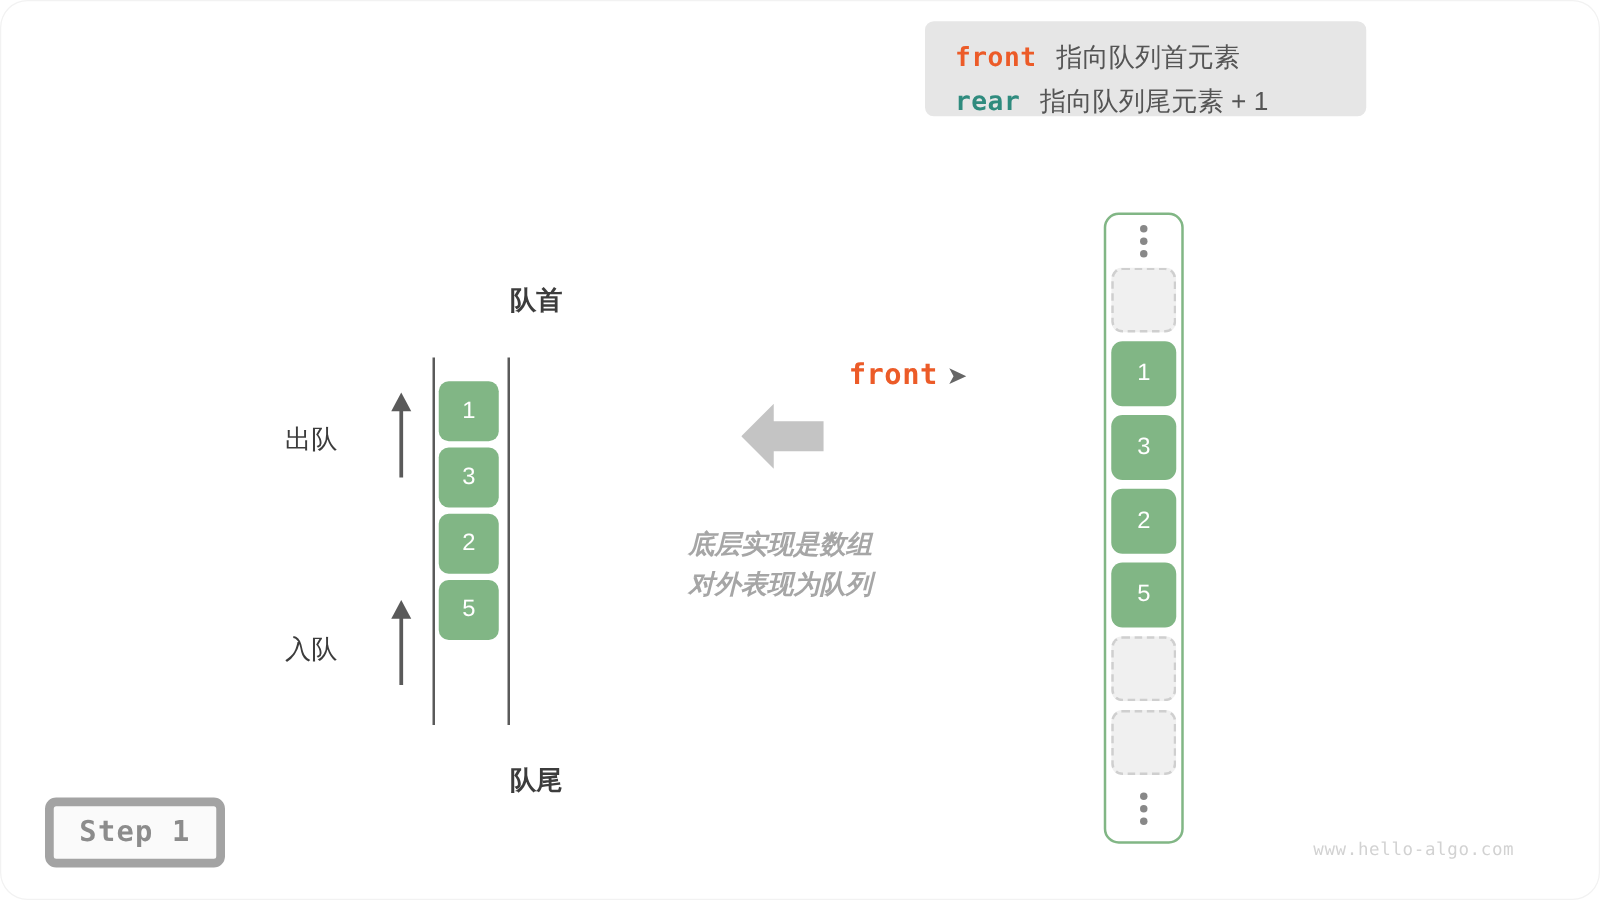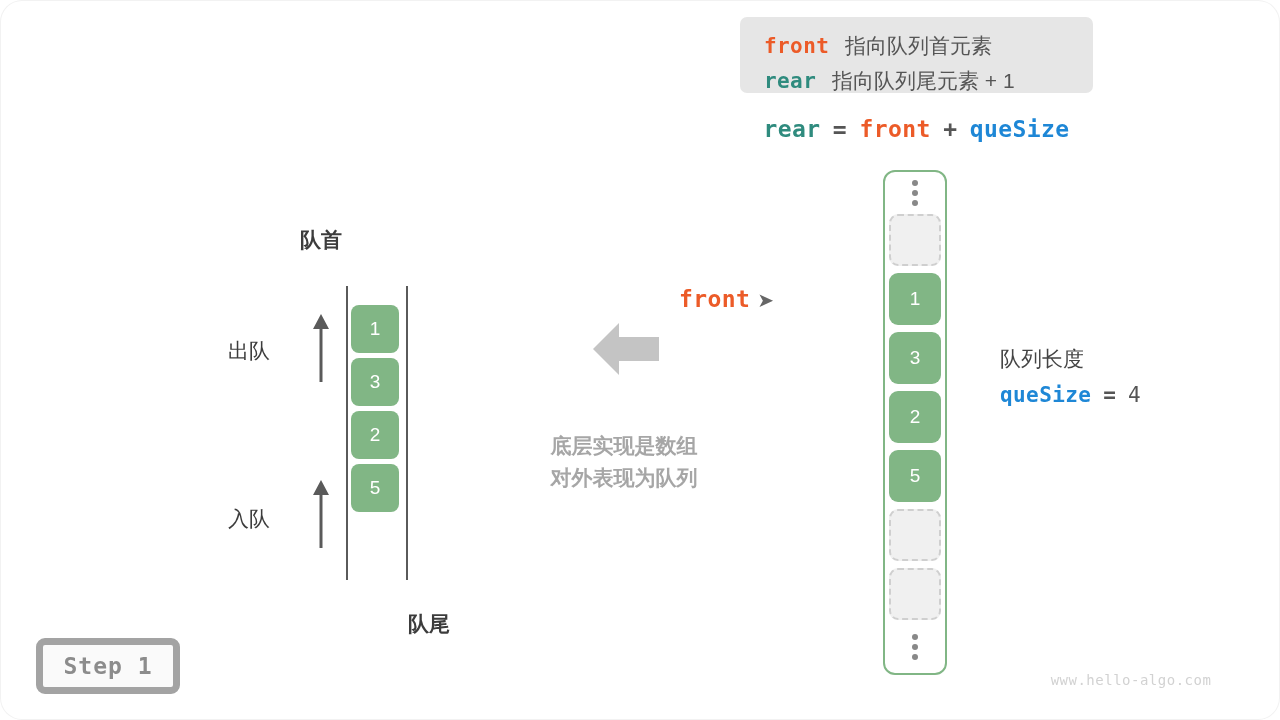--- a/index.html
+++ b/index.html
@@ -56,21 +56,21 @@
     left: 740px; top: 116px;
     width: 353px;
     text-align: center;
     font-size: 23px;
     white-space: nowrap;
   }
 
   
   #q-head-label {
     left: 300px; top: 226px; width: 150px;
-    text-align: left;
+    text-align: right;
     font-size: 21px; font-weight: bold; color: #3c3c3c;
   }
   #q-tail-label {
     left: 300px; top: 610px; width: 150px;
     text-align: right;
     font-size: 21px; font-weight: bold; color: #3c3c3c;
   }
   .rail {
     width: 2px;
     background: #5a5a5a;
@@ -91,24 +91,25 @@
 
   .side-label {
     font-size: 21px; font-weight: normal; color: #3c3c3c;
     width: 110px; text-align: right;
   }
   #label-dequeue { left: 160px; top: 337px; }
   #label-enqueue { left: 160px; top: 505px; }
 
   
   #mid-text {
-    left: 504px; top: 430px; width: 240px;
+    left: 504px; top: 420px; width: 240px;
     text-align: center;
     font-size: 21px; font-weight: bold; color: #a6a6a6;
     line-height: 32px;
+    font-style: italic;
   }
 
   
   #array-box {
     left: 883px; top: 170px;
     width: 64px; height: 505px;
     border: 2px solid #81b685;
     border-radius: 12px;
     box-sizing: border-box;
     background: #ffffff;
@@ -194,27 +195,20 @@
     <div class="note-line l1">
       <span class="mono c-front">front</span>
       <span class="c-plain" style="margin-left:10px;">指向队列首元素</span>
     </div>
     <div class="note-line l2">
       <span class="mono c-rear">rear</span>
       <span class="c-plain" style="margin-left:10px;">指向队列尾元素 + 1</span>
     </div>
   </div>
 
-  <div class="abs" id="formula">
-    <span class="mono c-rear">rear</span>
-    <span class="mono c-plain" style="margin:0 6px;">=</span>
-    <span class="mono c-front">front</span>
-    <span class="mono c-plain" style="margin:0 6px;">+</span>
-    <span class="mono c-que">queSize</span>
-  </div>
 
   <div class="abs" id="q-head-label">队首</div>
   <div class="abs" id="q-tail-label">队尾</div>
 
   <div class="abs rail" id="rail-left"></div>
   <div class="abs rail" id="rail-right"></div>
 
   <div class="abs qcell" style="top:305px;">1</div>
   <div class="abs qcell" style="top:358px;">3</div>
   <div class="abs qcell" style="top:411px;">2</div>
@@ -259,26 +253,18 @@
   <div class="abs dots" style="top:634px;">
     <i></i>
       <i></i>
       <i></i>
   </div>
 
   <div class="abs ptr-label" id="ptr-front">
     <span class="mono c-front">front</span><span class="ptr-arrow">➤</span>
   </div>
 
-  <div class="abs" id="quesize-note">
-    <div>队列长度</div>
-    <div>
-      <span class="mono c-que">queSize</span>
-      <span class="mono c-plain" style="margin:0 6px;">=</span>
-      <span class="mono c-plain" style="font-weight:normal;">4</span>
-    </div>
-  </div>
 
   <div class="abs" id="step-badge">Step 1</div>
 
   <div class="abs" id="watermark">www.hello-algo.com</div>
 
 </div>
 
 </body></html>

